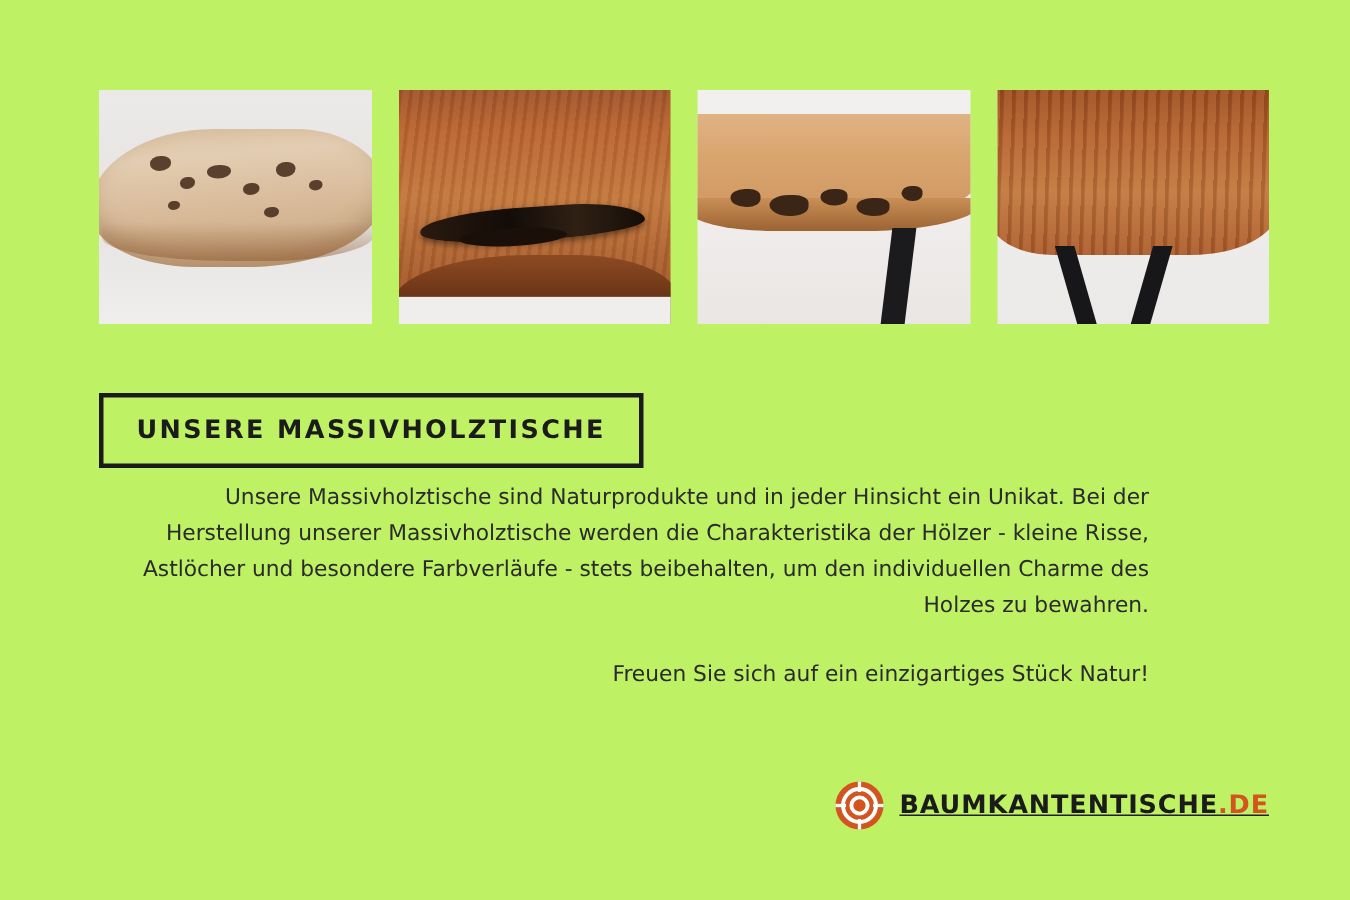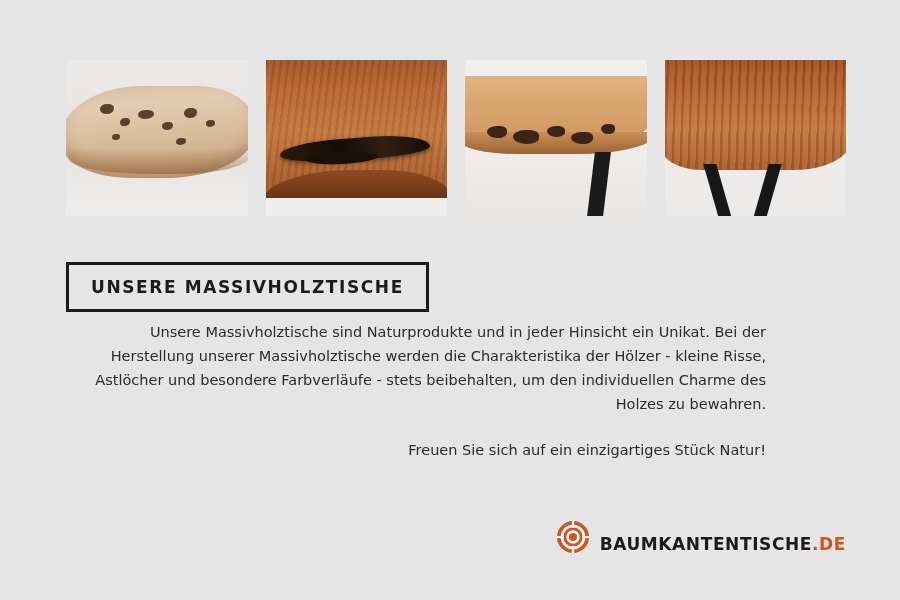--- a/index.html
+++ b/index.html
@@ -11,21 +11,21 @@
     height: 600px;
     background: #ffffff;
     font-family: "Liberation Sans", sans-serif;
     color: #231f20;
     overflow: hidden;
   }
   .page {
     position: relative;
     width: 900px;
     height: 600px;
-    background: #e5e5e5;
+    background: #bef264;
   }
 
   
   .photo-strip {
     position: absolute;
     top: 60px;
     left: 66px;
     width: 780px;
     height: 156px;
     display: flex;
@@ -245,22 +245,23 @@
     font-family: "DejaVu Sans", sans-serif;
   }
   .copy p:last-child { margin-bottom: 18px; }
 
   
   .brand {
     position: absolute;
     right: 54px;
     bottom: 46px;
     display: flex;
-    align-items: flex-end;
+    align-items: center;
     gap: 10px;
+    text-decoration: underline;
   }
   .brand-mark {
     width: 34px;
     height: 34px;
     flex: 0 0 34px;
   }
   .brand-text {
     font-family: "DejaVu Sans", sans-serif;
     font-weight: 700;
     font-size: 17px;

